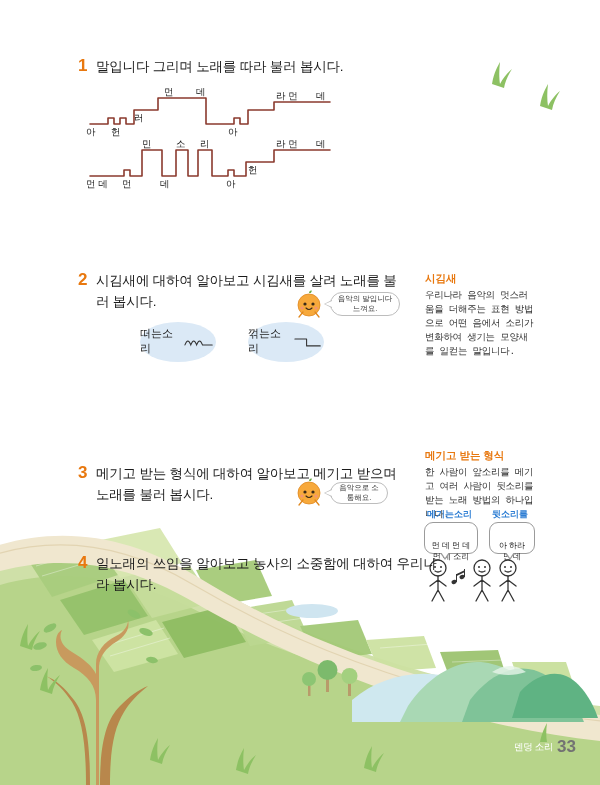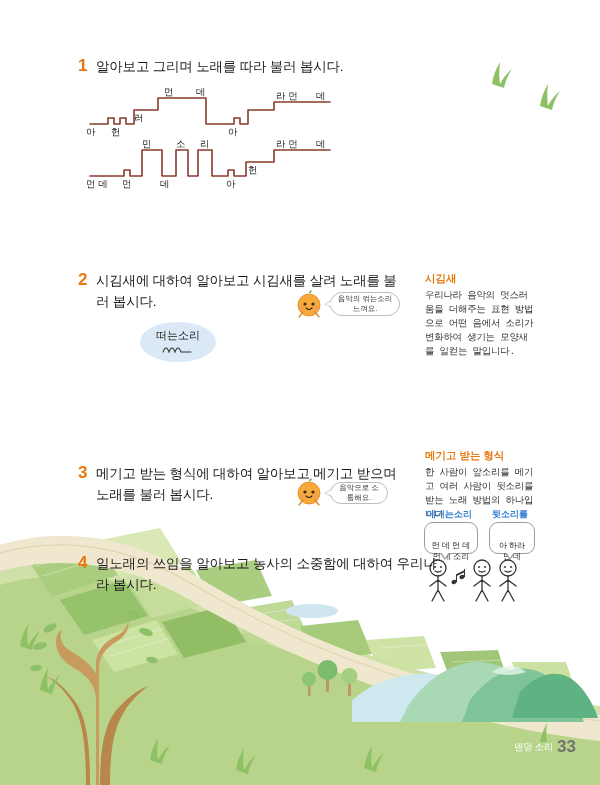--- a/index.html
+++ b/index.html
@@ -86,21 +86,21 @@
   }
 
   
   .blob {
     position: absolute;
     background: #dbe9f6;
     border-radius: 50%;
     display: flex;
     align-items: center;
     justify-content: center;
-    flex-direction: column;
+    flex-direction: row;
   }
   .blob-label {
     font-size: 11px;
     color: #222;
     margin-top: -2px;
   }
 
   .bubble {
     position: absolute;
     background: #fff;
@@ -291,21 +291,21 @@
       <path d="M40,690 c2,-12 6,-18 8,-22 c-1,8 -1,16 0,22 c3,-6 8,-12 12,-15 c-4,6 -7,13 -8,19 z"></path>
       <path d="M150,760 c2,-12 6,-18 8,-22 c-1,8 -1,16 0,22 c3,-6 8,-12 12,-15 c-4,6 -7,13 -8,19 z"></path>
       <path d="M236,770 c2,-12 6,-18 8,-22 c-1,8 -1,16 0,22 c3,-6 8,-12 12,-15 c-4,6 -7,13 -8,19 z"></path>
       <path d="M364,768 c2,-12 6,-18 8,-22 c-1,8 -1,16 0,22 c3,-6 8,-12 12,-15 c-4,6 -7,13 -8,19 z"></path>
       <path d="M540,742 c2,-10 5,-15 7,-19 c-1,7 -1,14 0,19 z"></path>
     </g>
   </svg>
 
   <div class="item" style="left:78px; top:56px; width:420px;">
     <div class="item-num">1</div>
-    <div class="item-text">알아보고 그리며 노래를 따라 불러 봅시다.</div>
+    <div class="item-text">말입니다 그리며 노래를 따라 불러 봅시다.</div>
   </div>
 
   <div class="contour">
     <svg width="330" height="105" viewBox="0 0 330 105" xmlns="http://www.w3.org/2000/svg">
       <g fill="none" stroke="#8b3a2e" stroke-width="1.6" stroke-linecap="round" stroke-linejoin="round">
 
         <path d="M12,36 L30,36 L30,30 L36,30 L36,36 L42,36 L42,30 L48,30 L48,36 L56,36 L56,22 L80,22 L80,10 L128,10 L128,36 L156,36 L156,30 L162,30 L162,36 L170,36 L170,22 L196,22 L196,14 L252,14"></path>
 
         <path d="M12,88 L46,88 L46,82 L52,82 L52,88 L64,88 L64,62 L84,62 L84,88 L98,88 L98,62 L110,62 L110,88 L120,88 L120,62 L134,62 L134,88 L150,88 L150,82 L156,82 L156,88 L168,88 L168,74 L196,74 L196,62 L252,62"></path>
       </g>
@@ -346,26 +346,32 @@
     <path d="M15,3 c0,-2 2,-3 3,-2 c-1,1 -1,2 -1,2 z" fill="#6fae4a"></path>
     <circle cx="15" cy="15" r="11" fill="#f7a93b"></circle>
     <circle cx="15" cy="15" r="11" fill="none" stroke="#e0881f" stroke-width="0.8"></circle>
     <circle cx="11" cy="14" r="1.6" fill="#3a2a18"></circle>
     <circle cx="19" cy="14" r="1.6" fill="#3a2a18"></circle>
     <path d="M12,18 q3,3 6,0" fill="none" stroke="#3a2a18" stroke-width="1.1" stroke-linecap="round"></path>
     <circle cx="8" cy="18" r="1.6" fill="#f28b8b" opacity="0.7"></circle>
     <circle cx="22" cy="18" r="1.6" fill="#f28b8b" opacity="0.7"></circle>
     <path d="M5,27 l4,-5 M25,27 l-4,-5" stroke="#e0881f" stroke-width="1.3" stroke-linecap="round" fill="none"></path>
   </svg>
-  <div class="bubble" style="left:330px; top:292px; width:70px; height:24px;">음악의 꺾는소리 느껴요.</div>
+  <div class="bubble" style="left:330px; top:292px; width:70px; height:24px;">음악의 말입니다 느껴요.</div>
 
   <div class="blob" style="left:140px; top:322px; width:76px; height:40px;">
     <div class="blob-label">떠는소리</div>
     <svg width="34" height="12" viewBox="0 0 34 12" xmlns="http://www.w3.org/2000/svg">
       <path d="M2,9 q3,-8 6,0 q3,-8 6,0 q3,-8 6,0 L30,9" fill="none" stroke="#333" stroke-width="1.1" stroke-linecap="round"></path>
+    </svg>
+  </div>
+  <div class="blob" style="left:248px; top:322px; width:76px; height:40px;">
+    <div class="blob-label">꺾는소리</div>
+    <svg width="34" height="12" viewBox="0 0 34 12" xmlns="http://www.w3.org/2000/svg">
+      <path d="M4,3 L16,3 L16,10 L30,10" fill="none" stroke="#333" stroke-width="1.1" stroke-linecap="round" stroke-linejoin="round"></path>
     </svg>
   </div>
 
   <div class="item" style="left:78px; top:463px; width:320px;">
     <div class="item-num">3</div>
     <div class="item-text">메기고 받는 형식에 대하여 알아보고 메기고 받으며 노래를 불러 봅시다.</div>
   </div>
 
   <div class="sidenote" style="left:425px; top:449px;">
     <div class="sidenote-title">메기고 받는 형식</div>

